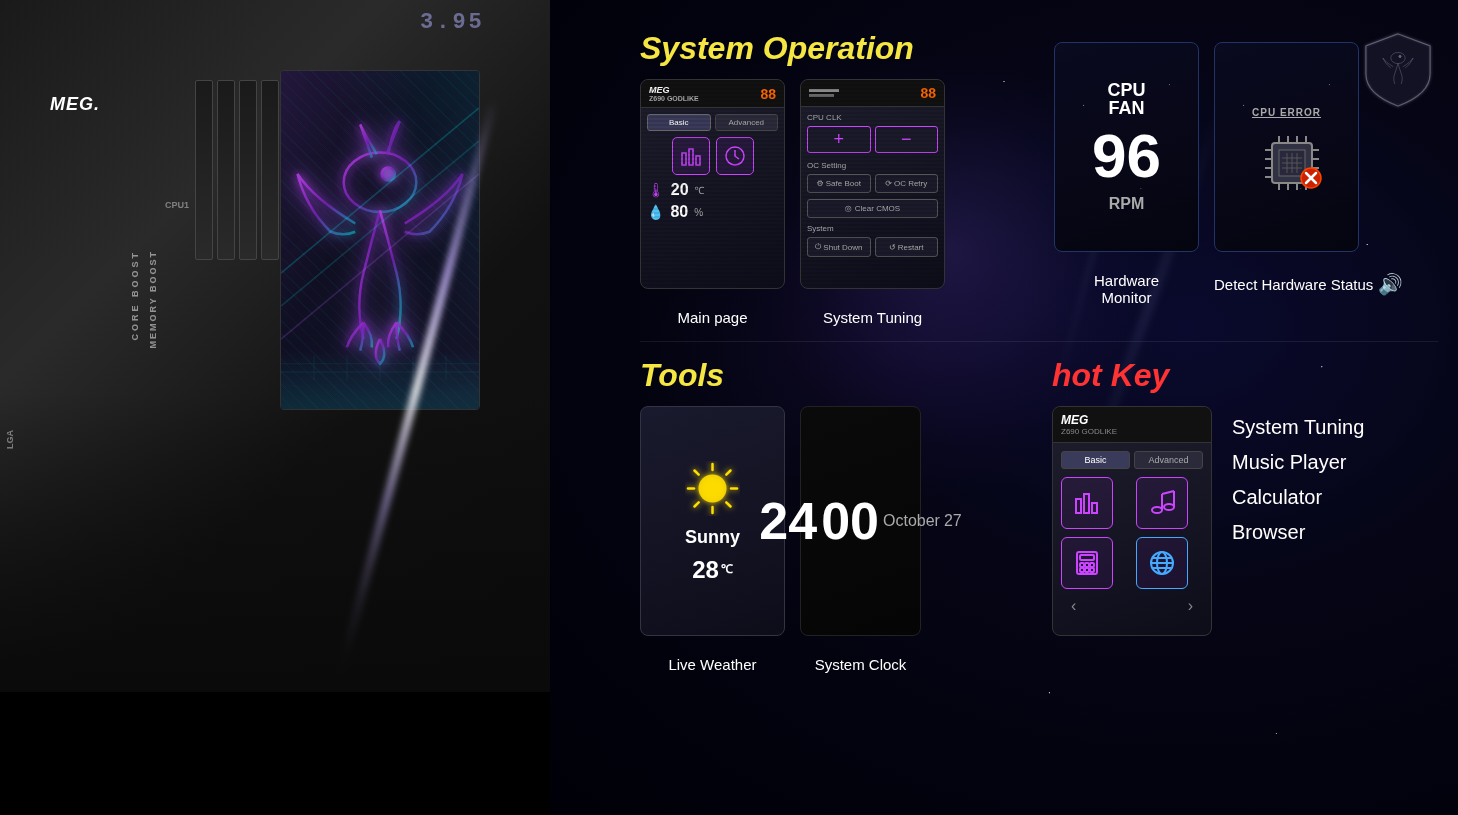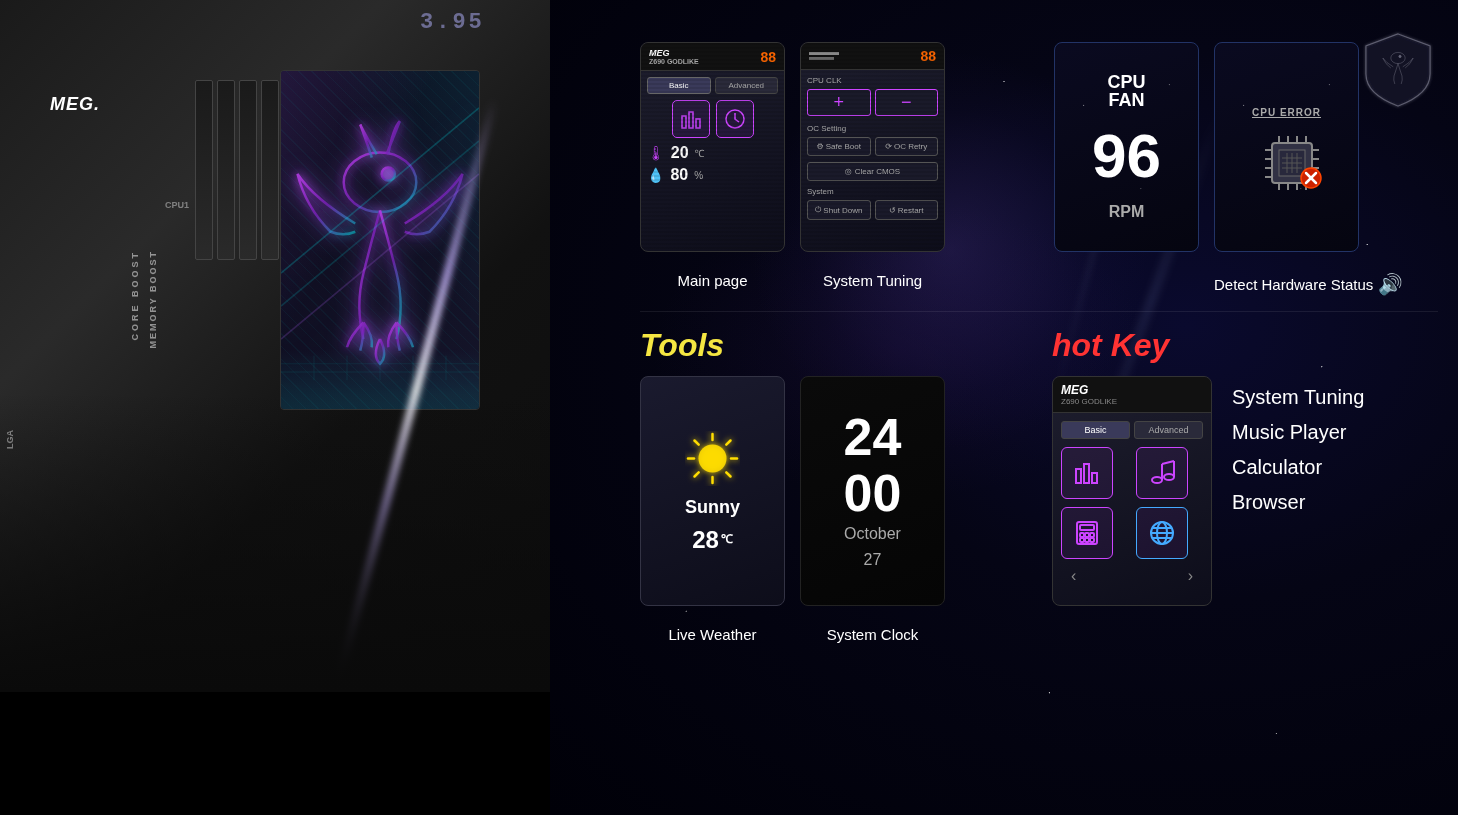--- a/index.html
+++ b/index.html
@@ -344,21 +344,21 @@
         radial-gradient(1px 1px at 60% 70%, rgba(255,255,255,0.3) 0%, transparent 100%),
         radial-gradient(1px 1px at 80% 20%, rgba(255,255,255,0.4) 0%, transparent 100%);
     }
 
     .si-hw-monitor {
       display: flex;
       flex-direction: column;
       align-items: center;
       justify-content: center;
       height: 100%;
-      gap: 16px;
+      gap: 8px;
       position: relative;
       z-index: 1;
     }
 
     .si-error-card {
       display: flex;
       flex-direction: column;
       align-items: center;
       justify-content: center;
       height: 100%;
@@ -434,27 +434,26 @@
       align-items: flex-start;
       gap: 2px;
     }
 
     .temp-degree {
       font-size: 12px;
       margin-top: 4px;
     }
 
     .clock-card {
-      width: 145px;
+      width: 121px;
       height: 230px;
       background: linear-gradient(160deg, #0a0a0a 0%, #050505 100%);
       border: 1px solid #222;
       border-radius: 8px;
       display: flex;
-      flex-direction: column;
       align-items: center;
       justify-content: center;
       gap: 4px;
     }
 
     .clock-time {
       color: #fff;
       font-size: 52px;
       font-weight: 900;
       line-height: 1;
@@ -775,20 +774,21 @@
         <path d="M38,52 Q20,42 12,30 Q18,45 32,55"></path>
         <path d="M62,52 Q80,42 88,30 Q82,45 68,55"></path>
         <circle cx="55" cy="26" r="3" fill="rgba(200,200,220,0.5)"></circle>
       </g>
     </svg>
   </div>
 
   <div class="top-row">
 
     <div class="section">
+      <div class="section-title title-yellow">System Operation</div>
 
       <div class="cards-row">
 
         <div>
           <div class="card so-card" style="width:145px;">
             <div class="scanlines"></div>
             <div class="card-header">
               <div>
                 <div class="card-logo">MEG</div>
                 <div class="card-logo-sub">Z690 GODLIKE</div>
@@ -891,20 +891,21 @@
             <div class="si-card-stars"></div>
             <div class="si-hw-monitor">
               <div style="text-align:center;">
                 <div style="font-size:18px; font-weight:900; color:#fff; line-height:1;">CPU</div>
                 <div style="font-size:18px; font-weight:900; color:#fff; line-height:1;">FAN</div>
               </div>
               <div style="font-size:62px; font-weight:900; color:#fff; line-height:1;">96</div>
               <div style="font-size:16px; color:#aaa; font-weight:bold;">RPM</div>
             </div>
           </div>
+          <div class="card-label">Hardware<br>Monitor</div>
         </div>
 
         <div>
           <div class="si-card" style="width:145px; height:210px;">
             <div class="si-card-stars"></div>
             <div class="si-error-card">
               <div class="cpu-error-label">CPU  ERROR</div>
 
               <div class="cpu-chip-icon">
                 <svg width="70" height="70" viewBox="0 0 70 70">

